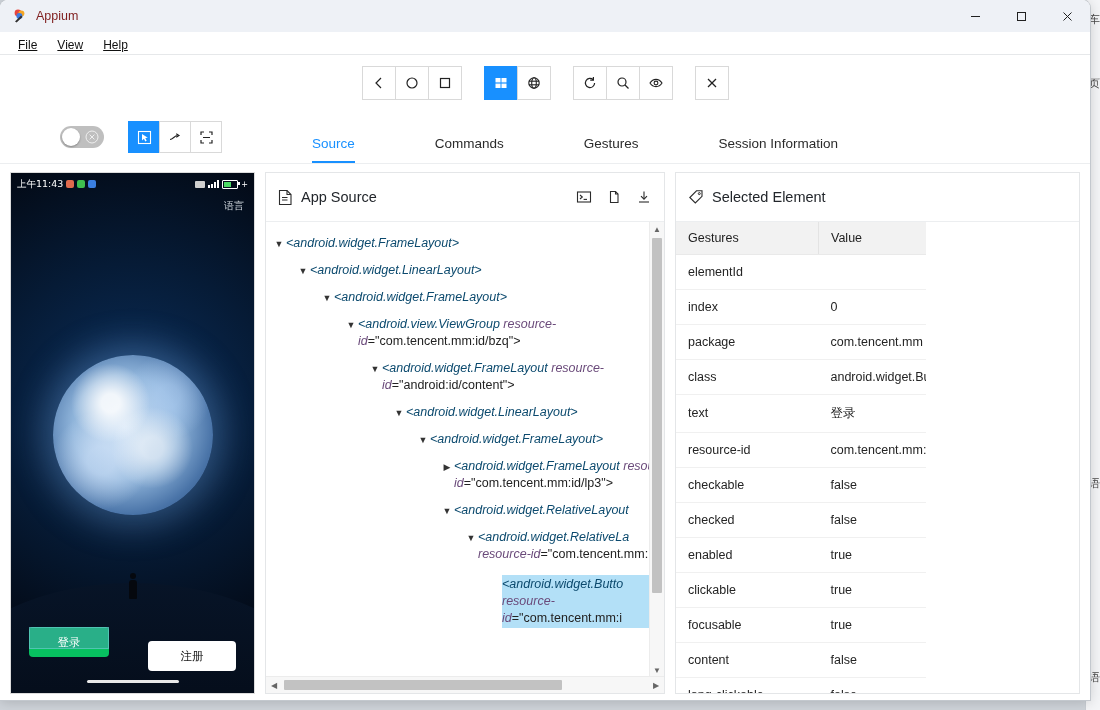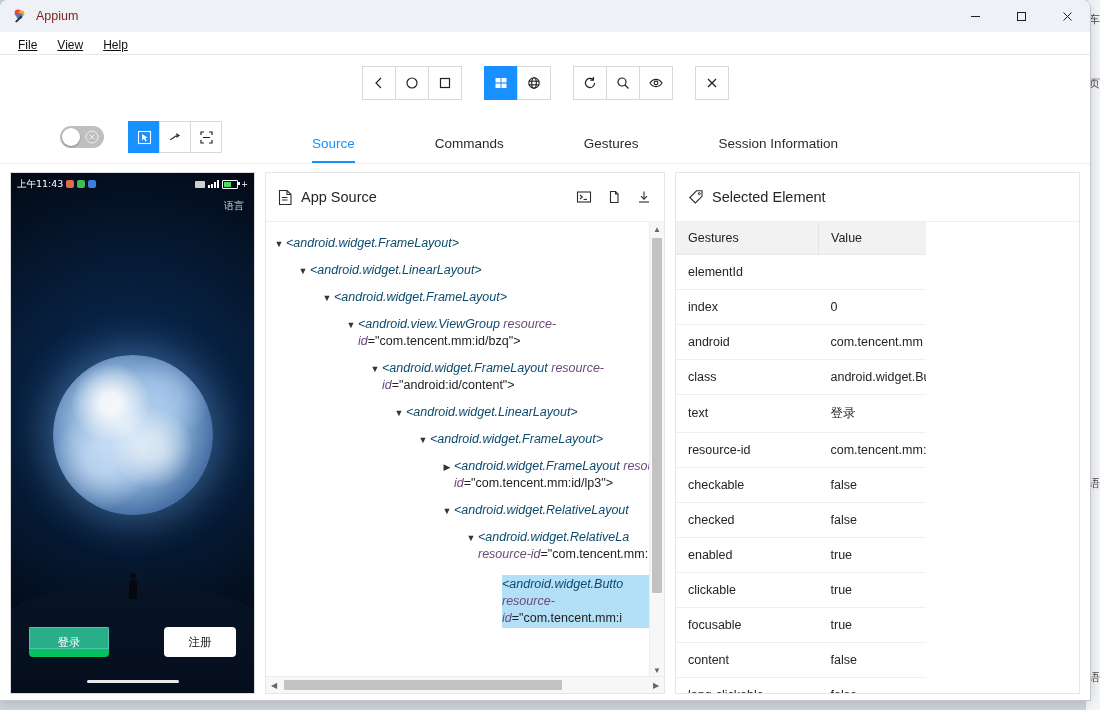--- a/index.html
+++ b/index.html
@@ -99,21 +99,21 @@
       background:linear-gradient(#071427,#03070f);}
   .person{position:absolute;left:50%;transform:translateX(-50%);bottom:94px;width:8px;height:26px;}
   .person .head{width:6px;height:6px;border-radius:50%;background:#05080e;margin:0 auto;}
   .person .body{width:8px;height:19px;background:#05080e;border-radius:3px 3px 1px 1px;margin-top:1px;}
   .btn-login{position:absolute;left:18px;bottom:36px;width:80px;height:30px;border-radius:4px;
       background:#07c160;display:flex;align-items:center;justify-content:center;
       color:#fff;font-size:11.5px;font-family:"DejaVu Sans",sans-serif;}
   .btn-login .sel-ov{position:absolute;left:0;right:0;top:0;height:22px;background:rgba(70,160,170,.55);
       border:1px solid rgba(120,220,220,.5);box-sizing:border-box;}
   .btn-login span{position:relative;z-index:2;}
-  .btn-reg{position:absolute;right:18px;bottom:36px;width:72px;height:30px;border-radius:4px;
+  .btn-reg{position:absolute;right:18px;bottom:22px;width:88px;height:30px;border-radius:4px;
       background:#fff;display:flex;align-items:center;justify-content:center;
       color:#141414;font-size:11.5px;font-family:"DejaVu Sans",sans-serif;}
   .home-indicator{position:absolute;left:50%;transform:translateX(-50%);bottom:10px;
       width:92px;height:3px;border-radius:2px;background:#e9e9e9;}
 
   
   .panel{border:1px solid #e4e6e8;background:#fff;box-sizing:border-box;display:flex;flex-direction:column;}
   .source-panel{width:400px;flex:none;height:522px;}
   .panel-head{height:48px;display:flex;align-items:center;padding:0 12px;border-bottom:1px solid #eceef0;}
   .panel-title{font-size:14.5px;color:#22262b;display:flex;align-items:center;gap:8px;}
@@ -489,21 +489,21 @@
           <tbody>
             <tr>
                 <td class="c1">elementId</td>
                 <td></td>
               </tr>
             <tr>
                 <td class="c1">index</td>
                 <td>0</td>
               </tr>
             <tr>
-                <td class="c1">android</td>
+                <td class="c1">package</td>
                 <td>com.tencent.mm</td>
               </tr>
             <tr>
                 <td class="c1">class</td>
                 <td>android.widget.Button</td>
               </tr>
             <tr>
                 <td class="c1">text</td>
                 <td>登录</td>
               </tr>

